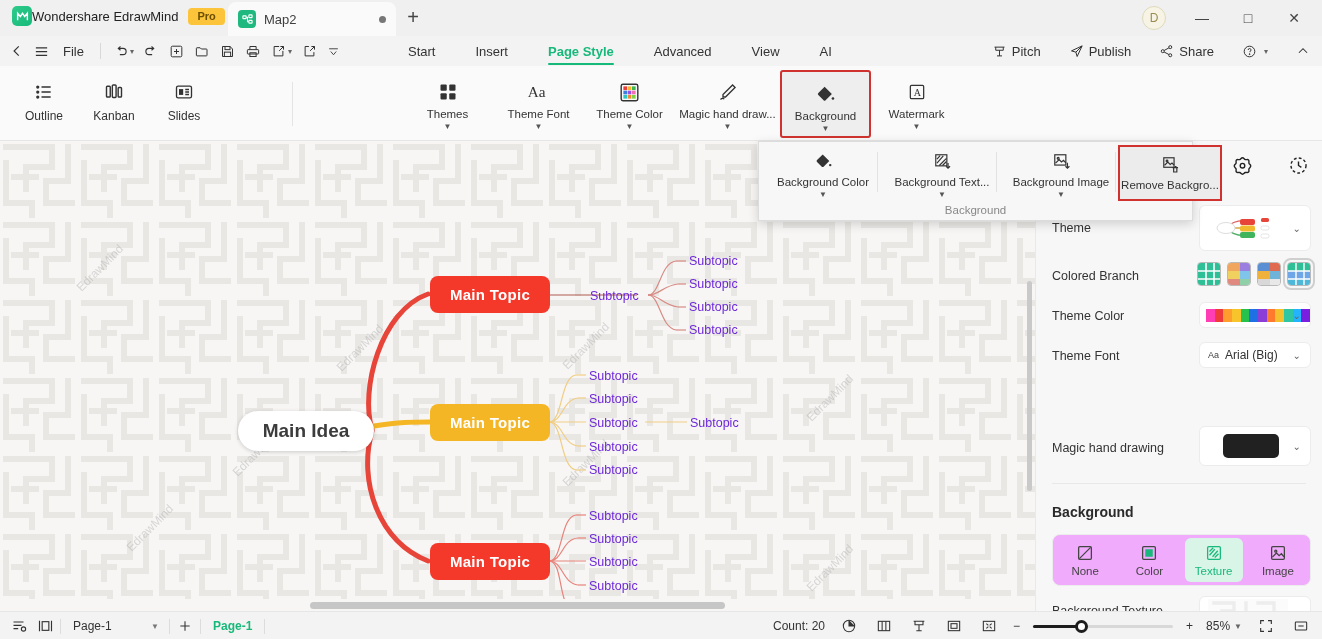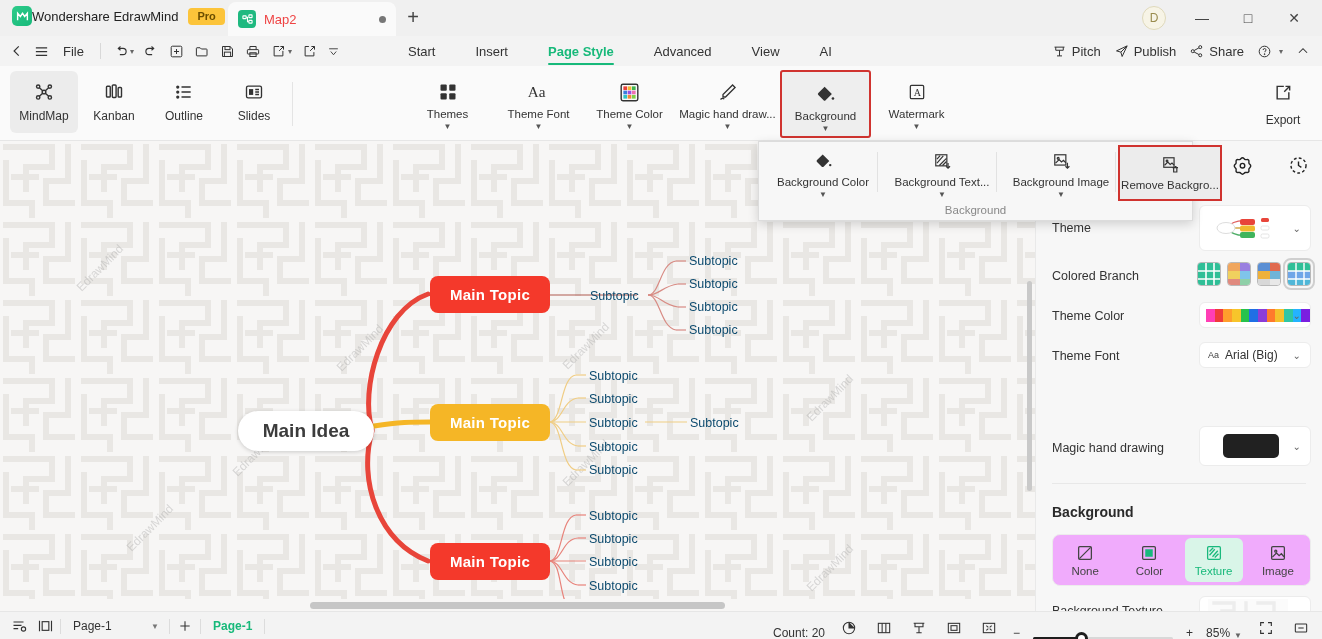--- a/index.html
+++ b/index.html
@@ -27,21 +27,21 @@
     font-size:11px; font-weight:bold; border-radius:4px;
     padding:2px 9px 3px 9px;
   }
   .tab {
     position:absolute; left:228px; top:2px; width:168px; height:34px;
     background:#fafafa; border-radius:8px 8px 0 0;
     display:flex; align-items:center; padding:0 10px; gap:8px;
   }
   .tab-ico { width:18px; height:18px; border-radius:4px; background:#1fb980;
      display:flex;align-items:center;justify-content:center;color:#fff;font-size:10px;}
-  .tab-title { font-size:13px; color:#ef4444; flex:1; }
+  .tab-title { font-size:13px; color:#404040; flex:1; }
   .tab-dot { width:7px; height:7px; border-radius:50%; background:#777; }
   .newtab { position:absolute; left:402px; top:7px; font-size:20px; color:#444; cursor:default;
     width:22px; text-align:center; line-height:20px; }
   .win-right { position:absolute; right:6px; top:0; height:36px; display:flex; align-items:center; gap:2px; }
   .avatar { width:24px; height:24px; border-radius:50%; border:1px solid #dfd9bb;
     background:#f7f4e6; color:#9a8c4e; font-size:12px; display:flex; align-items:center;
     justify-content:center; margin-right:12px; }
   .wbtn { width:44px; height:36px; display:flex; align-items:center; justify-content:center;
     color:#444; font-size:14px; }
 
@@ -50,21 +50,21 @@
   .mb-left { position:absolute; left:6px; top:0; height:30px; display:flex; align-items:center; gap:2px; }
   .mi { height:30px; min-width:22px; padding:0 4px; display:flex; align-items:center;
         justify-content:center; color:#333; font-size:13px; }
   .mi.file { font-size:13px; padding:0 8px; }
   .sep { width:1px; height:16px; background:#d8d8d8; margin:0 6px; }
   .caret { font-size:8px; margin-left:2px; color:#666; }
   .ribbon-tabs { position:absolute; left:408px; top:0; height:30px; display:flex; align-items:center; gap:40px; }
   .rt { font-size:13px; color:#333; height:30px; display:flex; align-items:center; position:relative; }
   .rt.active { color:#17b97a; font-weight:bold; }
   .rt.active:after { content:""; position:absolute; left:0; right:0; bottom:1px; height:2.5px; background:#17b97a; border-radius:2px; }
-  .mb-right { position:absolute; right:8px; top:0; height:30px; display:flex; align-items:center; gap:5px; }
+  .mb-right { position:absolute; right:8px; top:0; height:30px; display:flex; align-items:center; gap:20px; }
   .mb-right .mi { font-size:13px; gap:5px; }
 
   
   .ribbon { position:absolute; left:0; top:66px; width:1322px; height:75px; background:#fafafa;
             border-bottom:1px solid #e6e6e6; }
   .view-group { position:absolute; left:10px; top:5px; display:flex; gap:2px; }
   .vg-item { width:68px; height:62px; border-radius:6px; display:flex; flex-direction:column;
       align-items:center; justify-content:center; gap:6px; font-size:12px; color:#333; }
   .vg-item.sel { background:#ececec; }
   .vg-ico { height:22px; display:flex; align-items:center; }
@@ -112,21 +112,21 @@
   .node {
     position:absolute; border-radius:8px; color:#fff; font-weight:bold;
     display:flex; align-items:center; justify-content:center; font-size:15px;
     letter-spacing:.3px;
   }
   .central {
     position:absolute; background:#fff; border-radius:24px; color:#3c3c3c;
     font-weight:bold; font-size:19px; display:flex; align-items:center;
     justify-content:center; box-shadow:0 1px 4px rgba(0,0,0,.18);
   }
-  .sub { position:absolute; font-size:12.5px; color:#0c4a6e; white-space:nowrap; }
+  .sub { position:absolute; font-size:12.5px; color:#6d28d9; white-space:nowrap; }
 
   
   .hscroll { position:absolute; left:0; bottom:0; width:1035px; height:12px; background:#f7f6f5; }
   .hthumb { position:absolute; left:310px; top:3px; width:415px; height:7px; background:#c6c6c6; border-radius:4px; }
   .vscroll { position:absolute; right:0; top:0; width:10px; height:458px; }
   .vthumb { position:absolute; right:3px; top:140px; width:5px; height:210px; background:#c9c9c9; border-radius:3px; }
 
   
   .rpanel { position:absolute; right:0; top:141px; width:287px; height:470px; background:#f7f7f7;
             border-left:1px solid #e9e9e9; }
@@ -153,21 +153,21 @@
      border-radius:8px; border:1px solid #ececec; display:flex; align-items:center; }
   .bgm { flex:1; height:44px; margin:0 3px; border-radius:6px; display:flex; flex-direction:column;
      align-items:center; justify-content:center; gap:3px; font-size:11.5px; color:#444; }
   .bgm.sel { background:#d9f5e8; color:#17b97a; }
   .tex-ctl { width:112px; height:28px; }
 
   
   .status { position:absolute; left:0; bottom:0; width:1322px; height:28px;
      background:#f3f3f3; border-top:1px solid #e6e6e6; }
   .st-left { position:absolute; left:8px; top:0; height:28px; display:flex; align-items:center; gap:4px; }
-  .st-right { position:absolute; right:10px; top:0; height:28px; display:flex; align-items:flex-end; gap:13px; }
+  .st-right { position:absolute; right:10px; top:0; height:28px; display:flex; align-items:center; gap:13px; }
   .st-ic { width:22px; height:24px; display:flex; align-items:center; justify-content:center; color:#444; }
   .pgsel { width:100px; height:22px; display:flex; align-items:center; font-size:12px; color:#333;
      position:relative; padding-left:8px; }
   .pgsel .c { position:absolute; right:6px; font-size:8px; color:#777; }
   .pgchip { font-size:12px; color:#17b97a; font-weight:bold; padding:0 8px; }
   .vsep { width:1px; height:15px; background:#dcdcdc; }
   .zoom-track { width:140px; height:3px; background:#d8d8d8; border-radius:2px; position:relative; }
   .zoom-fill { position:absolute; left:0; top:0; height:3px; width:48px; background:#1d1d1d; border-radius:2px; }
   .zoom-knob { position:absolute; left:42px; top:-5px; width:13px; height:13px; border-radius:50%;
      background:#fff; border:3px solid #1d1d1d; }
@@ -326,53 +326,40 @@
       <div class="mi">
         <svg width="14" height="14" viewBox="0 0 24 24" fill="none" stroke="#333" stroke-width="1.8">
             <path d="M5 15l7-7 7 7"></path>
           </svg>
       </div>
     </div>
   </div>
 
   <div class="ribbon">
     <div class="view-group">
-      <div class="vg-item sel">
-        <span class="vg-ico">
-          <svg width="20" height="20" viewBox="0 0 24 24" fill="none" stroke="#333" stroke-width="1.7">
-            <circle cx="12" cy="12" r="2.2"></circle>
-              <circle cx="5" cy="5.5" r="2"></circle>
-              <circle cx="19" cy="5.5" r="2"></circle>
-            <circle cx="5" cy="18.5" r="2"></circle>
-              <circle cx="19" cy="18.5" r="2"></circle>
-            <path d="M6.5 7 10.4 10.5M17.5 7 13.6 10.5M6.5 17 10.4 13.5M17.5 17 13.6 13.5"></path>
-          </svg>
-        </span>
-        <span>MindMap</span>
-      </div>
-      <div class="vg-item">
-        <span class="vg-ico">
-          <svg width="20" height="20" viewBox="0 0 24 24" fill="none" stroke="#333" stroke-width="1.7">
-            <rect x="3" y="5" width="4.5" height="13" rx="1"></rect>
-              <rect x="10" y="3.5" width="4.5" height="15" rx="1"></rect>
-              <rect x="17" y="6.5" width="4" height="11.5" rx="1"></rect>
-          </svg>
-        </span>
-        <span>Kanban</span>
-      </div>
       <div class="vg-item">
         <span class="vg-ico">
           <svg width="20" height="20" viewBox="0 0 24 24" fill="none" stroke="#333" stroke-width="1.7">
             <path d="M9 6h11M9 12h11M9 18h11"></path>
               <circle cx="4.5" cy="6" r="1.1" fill="#333"></circle>
               <circle cx="4.5" cy="12" r="1.1" fill="#333"></circle>
               <circle cx="4.5" cy="18" r="1.1" fill="#333"></circle>
           </svg>
         </span>
         <span>Outline</span>
+      </div>
+      <div class="vg-item">
+        <span class="vg-ico">
+          <svg width="20" height="20" viewBox="0 0 24 24" fill="none" stroke="#333" stroke-width="1.7">
+            <rect x="3" y="5" width="4.5" height="13" rx="1"></rect>
+              <rect x="10" y="3.5" width="4.5" height="15" rx="1"></rect>
+              <rect x="17" y="6.5" width="4" height="11.5" rx="1"></rect>
+          </svg>
+        </span>
+        <span>Kanban</span>
       </div>
       <div class="vg-item">
         <span class="vg-ico">
           <svg width="20" height="20" viewBox="0 0 24 24" fill="none" stroke="#333" stroke-width="1.6">
             <rect x="3" y="5" width="18" height="14" rx="2"></rect>
               <rect x="6" y="8.5" width="5" height="7" fill="#333" stroke="none"></rect>
               <path d="M13.5 9h4.5M13.5 12h4.5M13.5 15h4.5"></path>
           </svg>
         </span>
         <span>Slides</span>
@@ -445,29 +432,20 @@
           <svg width="20" height="20" viewBox="0 0 24 24" fill="none" stroke="#333" stroke-width="1.5">
               <rect x="4" y="4" width="16" height="16" rx="1.5"></rect>
               <text x="8.2" y="17" font-family="Liberation Serif, serif" font-size="12" fill="#333" stroke="none">A</text>
             </svg>
         </span>
         <span class="lb">Watermark</span>
         <span class="dd">▼</span>
       </div>
     </div>
 
-    <div class="export-btn">
-      <span>
-        <svg width="20" height="20" viewBox="0 0 24 24" fill="none" stroke="#333" stroke-width="1.7">
-            <path d="M13 4H5v15h14v-8"></path>
-            <path d="M13.5 10.5 20 4M15 4h5v5"></path>
-          </svg>
-      </span>
-      <span>Export</span>
-    </div>
   </div>
 
   <div class="canvas">
 
     <svg class="tex" width="1035" height="470">
       <defs>
         <pattern id="maze" width="78" height="78" patternUnits="userSpaceOnUse">
           <rect width="78" height="78" fill="#f7f6f5"></rect>
           <g fill="none" stroke="#e9e7e4" stroke-width="6" stroke-linecap="square">
             <path d="M6 6 H52 V26 H26 V48"></path>

